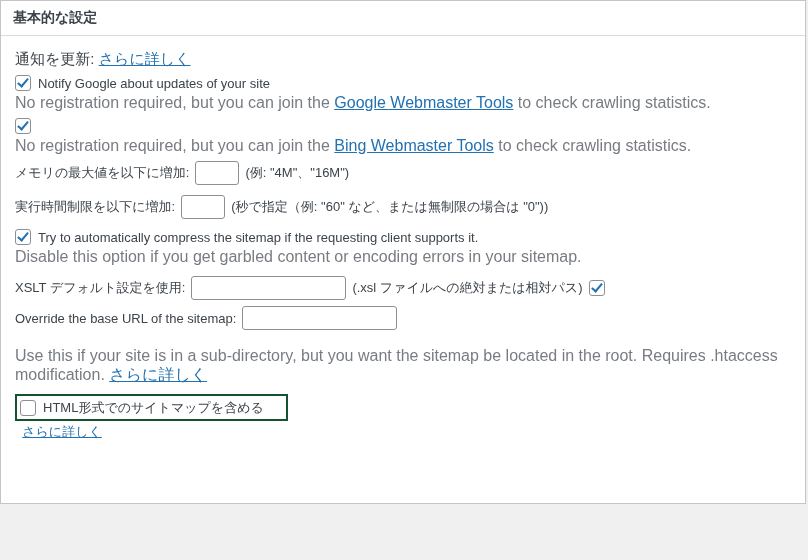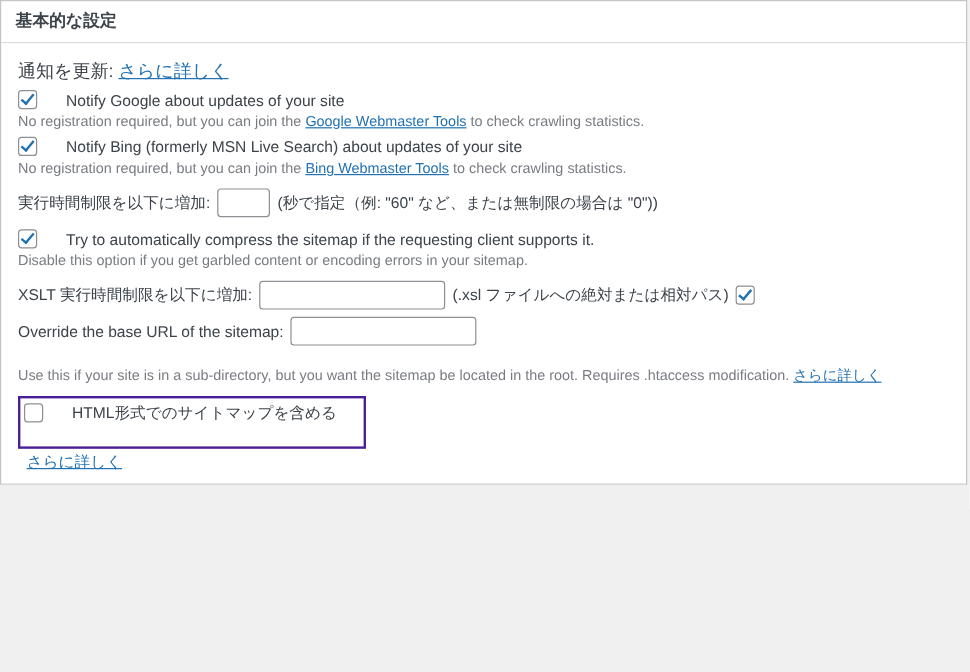--- a/index.html
+++ b/index.html
@@ -10,21 +10,21 @@
     font-size: 13px;
     color: #3c434a;
     width: 808px;
   }
   .panel {
     border: 1px solid #c3c4c7;
     background: #ffffff;
     margin: 0;
     box-shadow: 0 1px 1px rgba(0,0,0,0.04);
     width: 806px;
-    height: 404px;
+    height: 504px;
     box-sizing: border-box;
   }
   .panel h2 {
     margin: 0;
     padding: 8px 12px 8px 12px;
     font-size: 14px;
     font-weight: 700;
     border-bottom: 1px solid #dcdcde;
   }
   .inside {
@@ -32,26 +32,26 @@
   }
   a {
     color: #2271b1;
     text-decoration: underline;
   }
   .row {
     margin: 6px 0 1px 0;
   }
   .hint {
     color: #787c82;
-    font-size: 12px;
+    font-size: 16px;
   }
   label.cb {
     display: inline-flex;
     align-items: center;
-    gap: 24px;
+    gap: 7px;
   }
   input[type="checkbox"] {
     appearance: none;
     -webkit-appearance: none;
     width: 16px;
     height: 16px;
     border: 1px solid #8c8f94;
     border-radius: 3px;
     background: #fff;
     position: relative;
@@ -86,22 +86,22 @@
   .section-head {
     margin-top: 8px;
     margin-bottom: 4px;
     font-size: 15px;
   }
   .section-head .lead {
     color: #3c434a;
   }
   .highlight-box {
     display: inline-block;
-    border: 2px solid #4c1d95;
-    padding: 3px 22px 17px 3px;
+    border: 2px solid #14532d;
+    padding: 3px 22px 0 3px;
     margin-top: 2px;
   }
 </style>
 </head>
 <body>
 
 <div class="panel">
   <h2>基本的な設定</h2>
 
   <div class="inside">
@@ -117,46 +117,50 @@
         <span>Notify Google about updates of your site</span>
       </label>
       <div class="hint">
         <span>No registration required, but you can join the </span><a href="#">Google Webmaster Tools</a><span> to check crawling statistics.</span>
       </div>
     </div>
 
     <div class="row">
       <label class="cb">
         <input type="checkbox" checked="" style="">
-        <span>Notify Bing (formerly MSN Live Search) about updates of your site</span>
       </label>
       <div class="hint">
         <span>No registration required, but you can join the </span><a href="#">Bing Webmaster Tools</a><span> to check crawling statistics.</span>
       </div>
     </div>
 
 
 
+    <div class="row inline-row">
+      <span>メモリの最大値を以下に増加:</span>
+      <input type="text" style="width: 44px;">
+      <span>(例: "4M"、"16M")</span>
+    </div>
 
     <div class="row inline-row" style="margin-top:10px">
       <span>実行時間制限を以下に増加:</span>
       <input type="text" style="width: 44px;">
       <span>(秒で指定（例: "60" など、または無制限の場合は "0"))</span>
     </div>
 
     <div class="row" style="margin-top:10px">
       <label class="cb">
         <input type="checkbox" checked="" style="">
         <span>Try to automatically compress the sitemap if the requesting client supports it.</span>
       </label>
       <div class="hint">Disable this option if you get garbled content or encoding errors in your sitemap.</div>
     </div>
 
     <div class="row inline-row" style="margin-top:10px">
-      <span>XSLT 実行時間制限を以下に増加:</span>
+      <span>XSLT デフォルト設定を使用:</span>
       <input type="text" style="width: 155px;">
       <span>(.xsl ファイルへの絶対または相対パス)</span>
       <label class="cb">
         <input type="checkbox" checked="" style="">
       </label>
     </div>
 
     <div class="row inline-row" style="">
       <span>Override the base URL of the sitemap:</span>
       <input type="text" style="width: 155px;">

